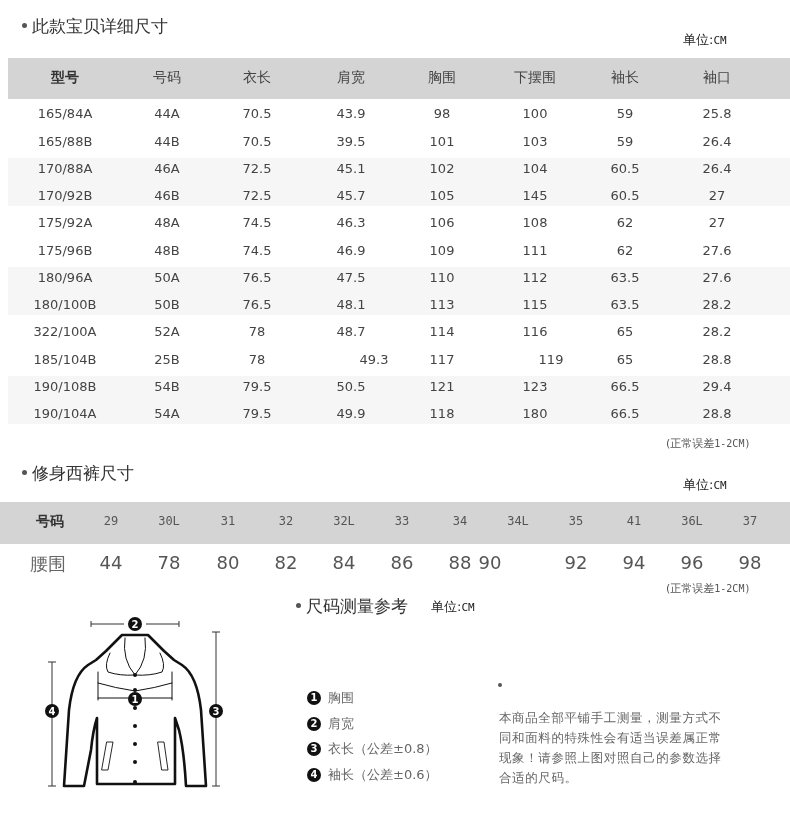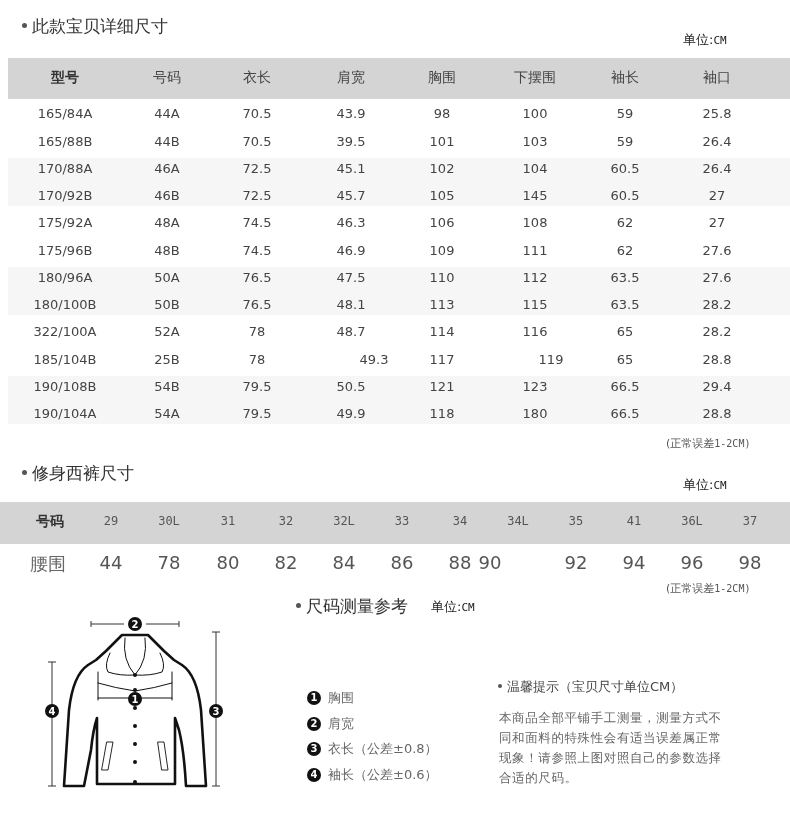--- a/index.html
+++ b/index.html
@@ -300,15 +300,15 @@
   <span class="num">2</span><span>肩宽</span>
 </div>
 <div class="legend-item" style="top:740px;">
   <span class="num">3</span><span>衣长（公差±0.8）</span>
 </div>
 <div class="legend-item" style="top:766px;">
   <span class="num">4</span><span>袖长（公差±0.6）</span>
 </div>
 
 <div class="abs tip-title" style="left:498px;top:678px;">
-  <span class="dot"></span><span>温馨提示（宝贝尺寸单位CM）</span>
+  <span class="dot"></span>
 </div>
 <div class="abs tip-body" style="left:499px;top:708px;">本商品全部平铺手工测量，测量方式不同和面料的特殊性会有适当误差属正常现象！请参照上图对照自己的参数选择合适的尺码。</div>
 
 </body></html>

